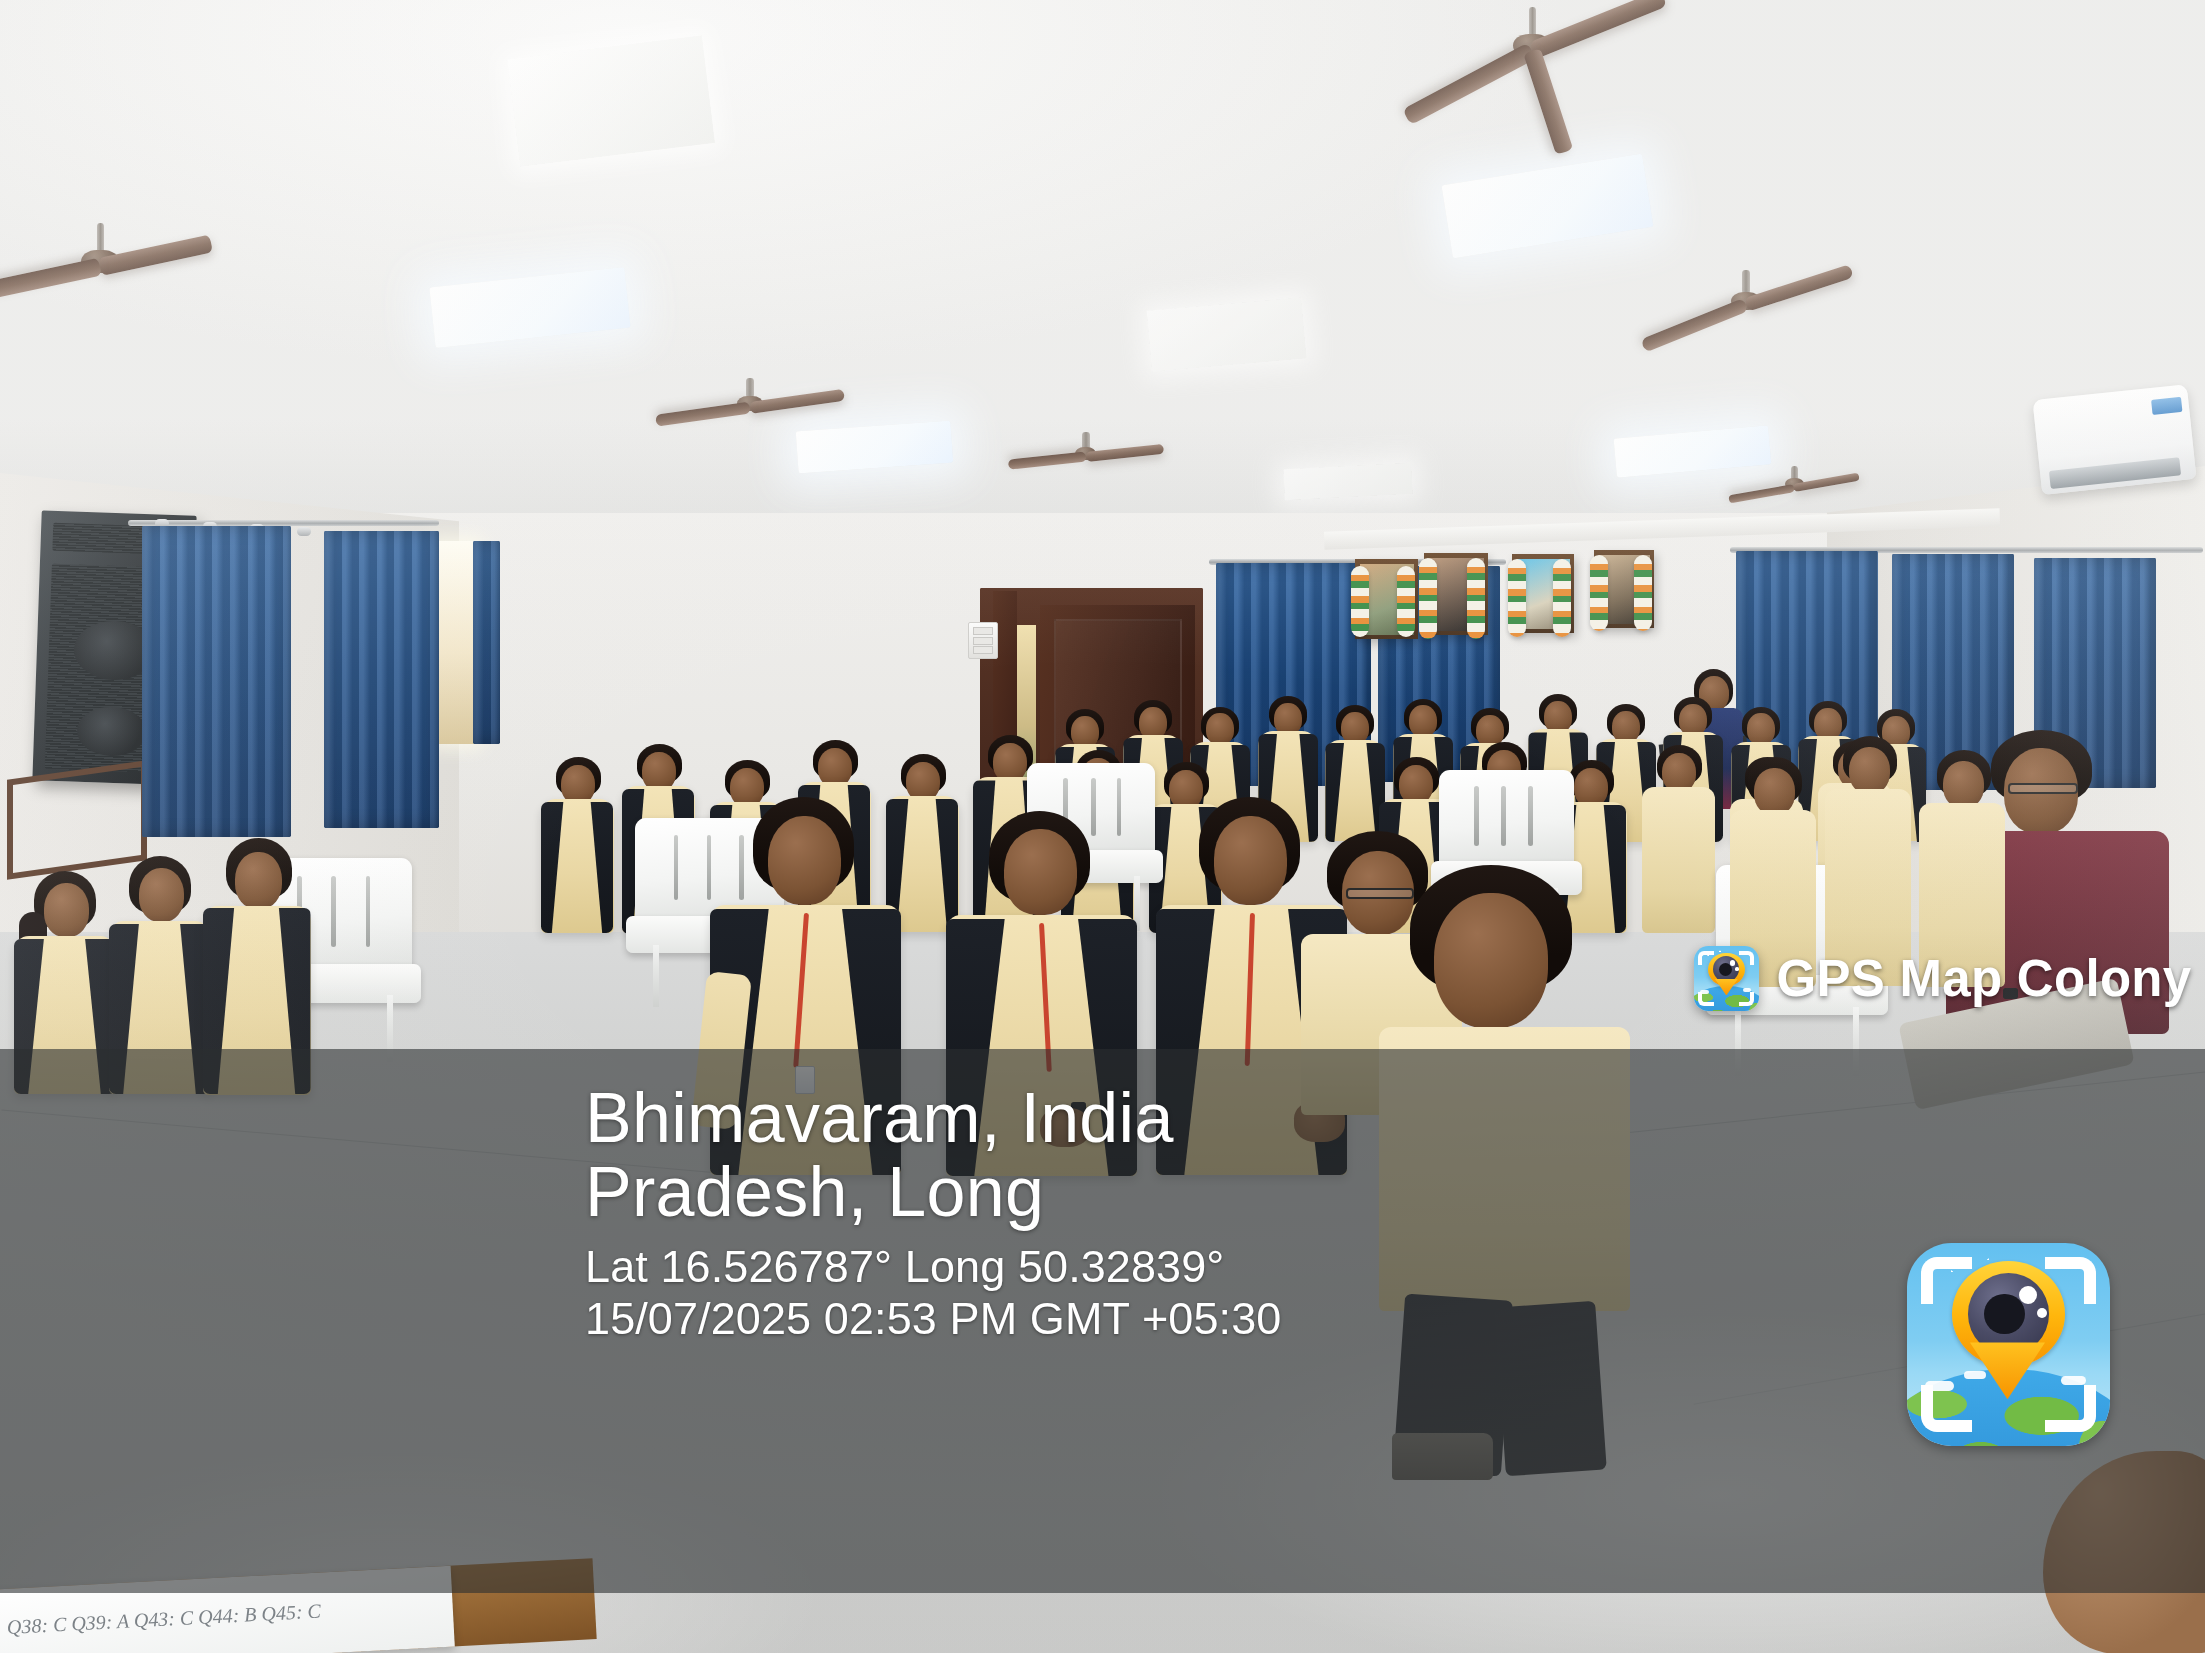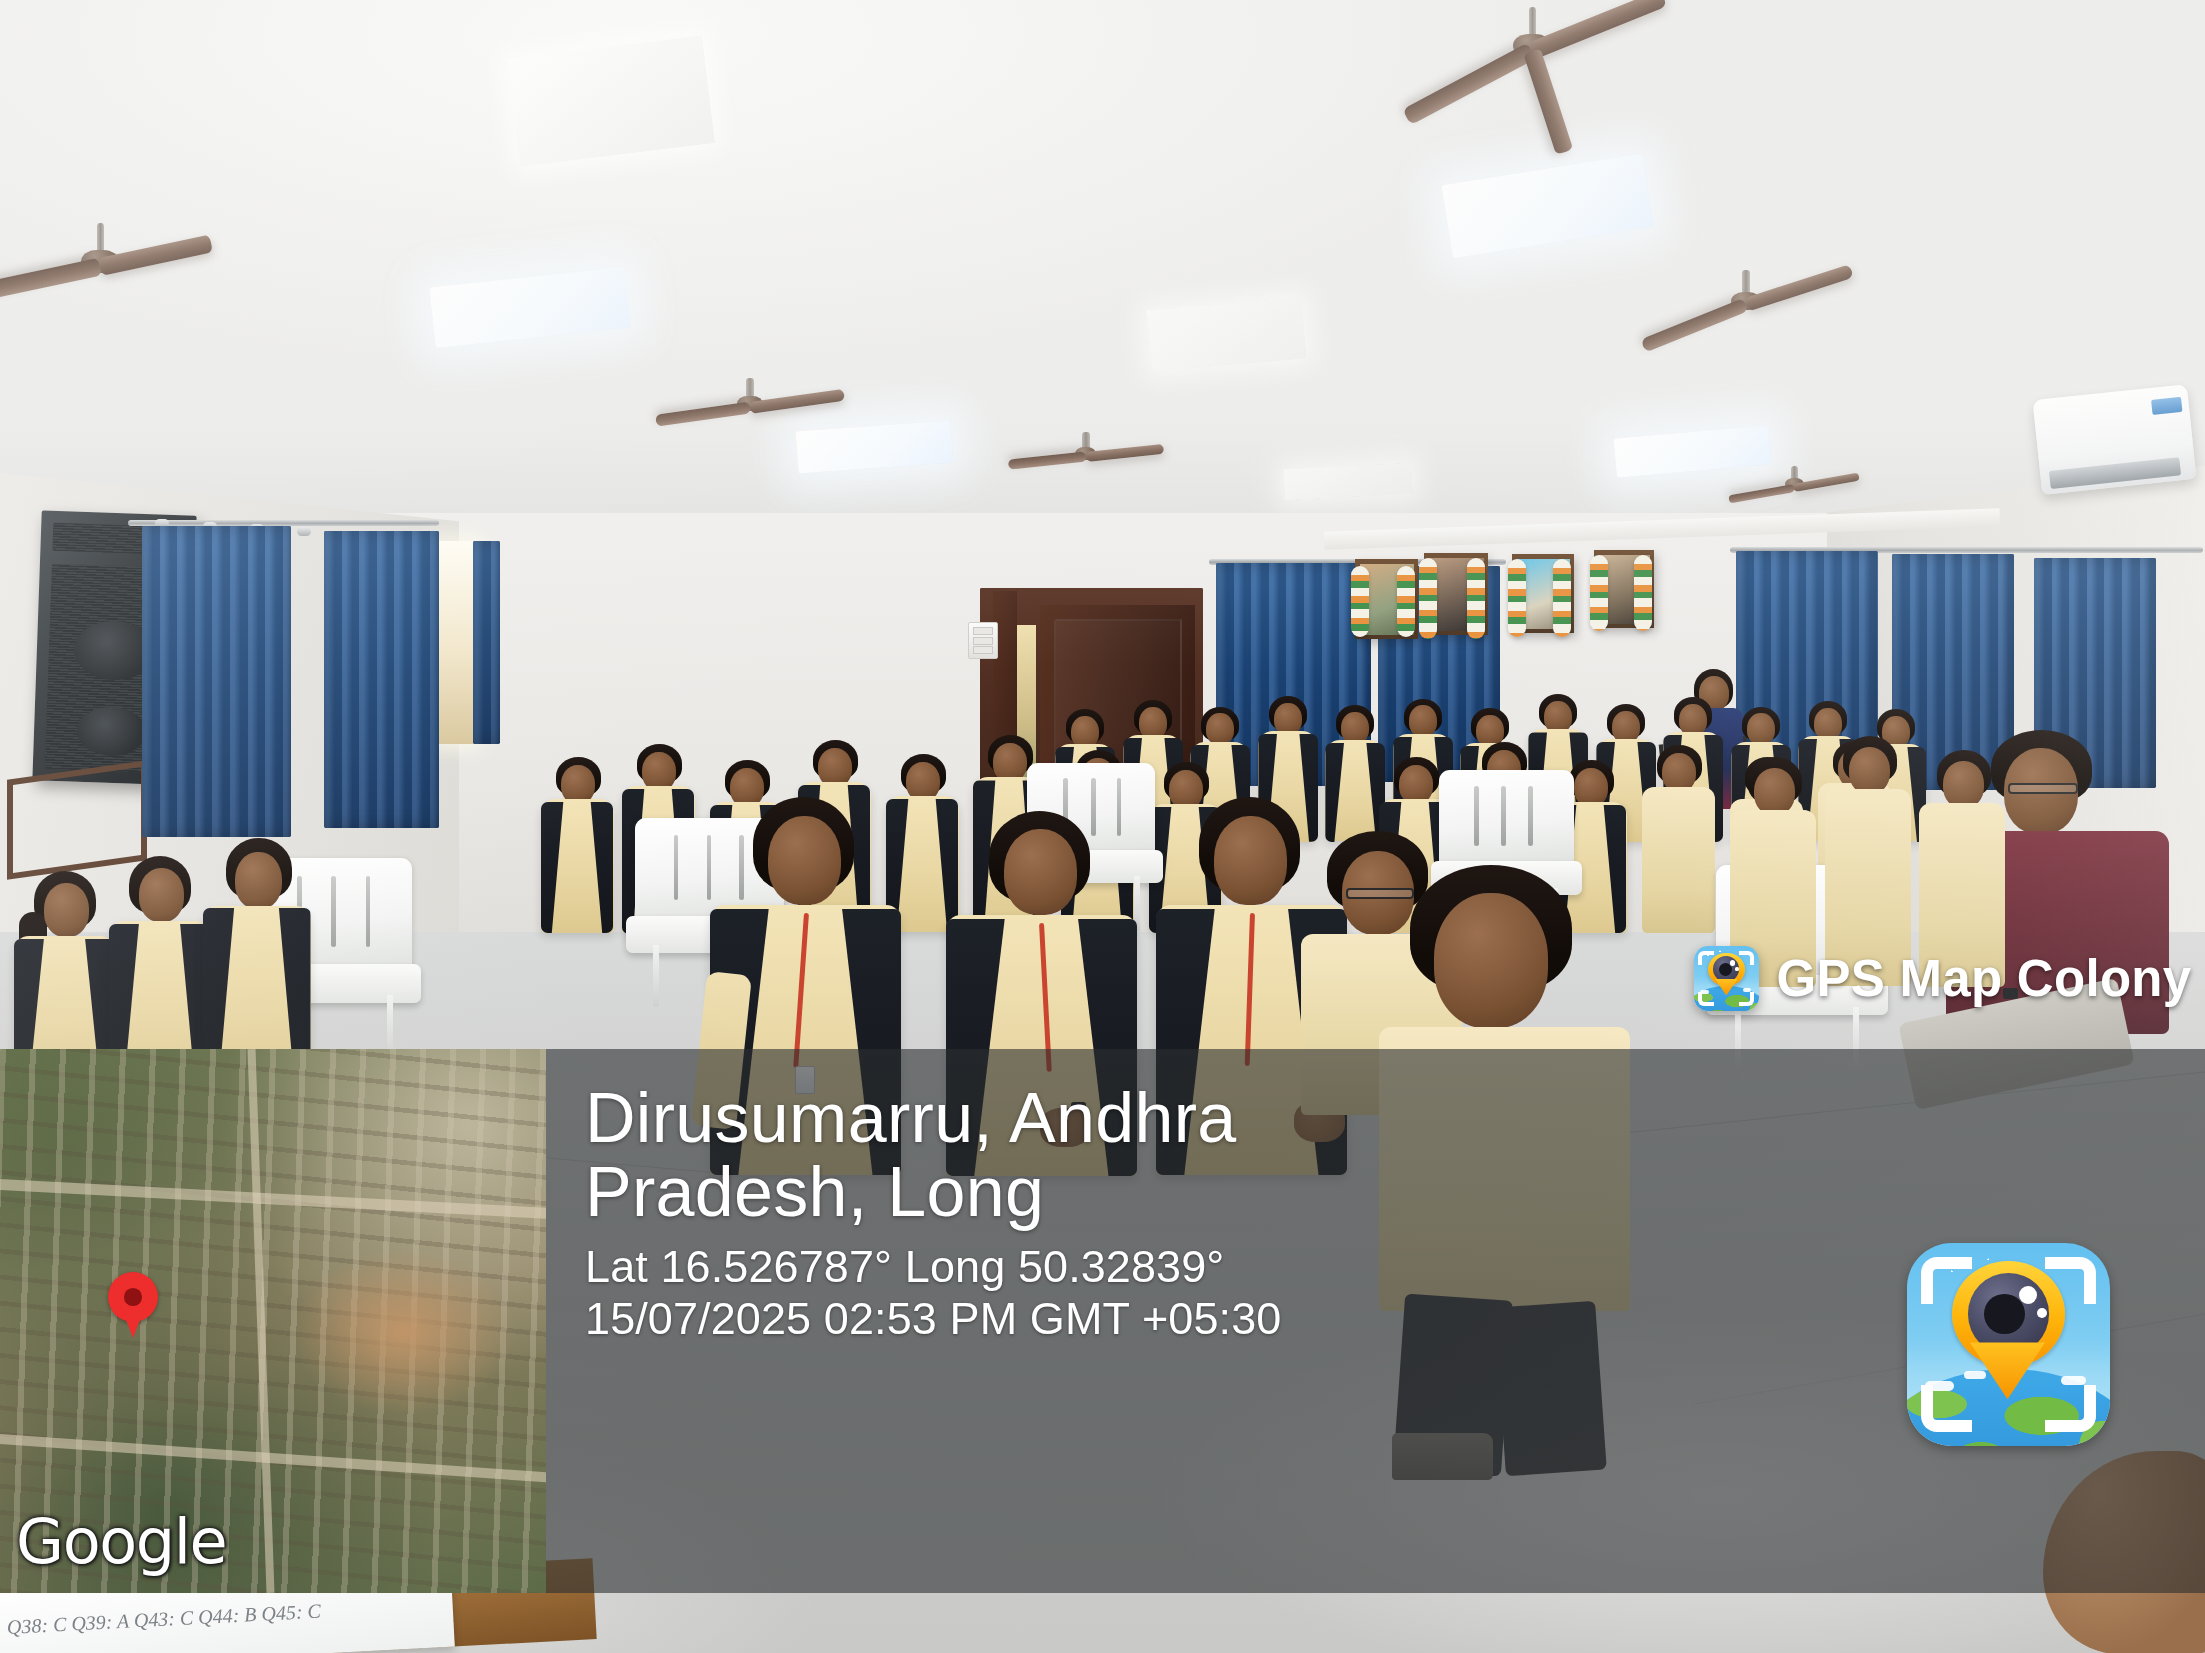--- a/index.html
+++ b/index.html
@@ -753,35 +753,23 @@
       <div class="br" style="left:7%;top:7%;width:18%;height:16%;border-width:4.7px 0 0 4.7px;border-radius:6px 0 0 0;"></div>
       <div class="br" style="right:7%;top:7%;width:18%;height:16%;border-width:4.7px 4.7px 0 0;border-radius:0 6px 0 0;"></div>
       <div class="br" style="left:7%;bottom:7%;width:18%;height:16%;border-width:0 0 4.7px 4.7px;border-radius:0 0 0 6px;"></div>
       <div class="br" style="right:7%;bottom:7%;width:18%;height:16%;border-width:0 4.7px 4.7px 0;border-radius:0 0 6px 0;"></div>
     </div>
     <div class="txt">GPS Map Colony</div>
   </div>
 
   <div class="gps-strip"></div>
 
-  <div class="map-thumb">
-    <div class="map-sat"></div>
-    <div class="map-road" style="left:-13.5px;top:145px;width:595px;height:10.8px;transform:rotate(3deg);"></div>
-    <div class="map-road" style="left:-13.5px;top:405px;width:595px;height:9.5px;transform:rotate(4deg);"></div>
-    <div class="map-road" style="left:257px;top:0;width:8px;height:544px;transform:rotate(-2deg);"></div>
-    <div class="map-pin">
-      <div class="bulb"></div>
-        <div class="tip"></div>
-        <div class="dot"></div>
-    </div>
-    <div class="gmark">Google</div>
-  </div>
 
   <div class="gps-text">
-    <div class="gps-city">Dirusumarru, Andhra</div>
+    <div class="gps-city">Bhimavaram, India</div>
     <div class="gps-city">Pradesh, Long</div>
     <div class="gps-lines">
       <div class="gps-line">Lat 16.526787° Long 50.32839°</div>
       <div class="gps-line">15/07/2025 02:53 PM GMT +05:30</div>
     </div>
   </div>
 
   <div class="appicon" style="position:absolute;left:1907px;top:1243px;width:203px;height:203px;">
     <div class="stars"></div>
     <div class="globe"></div>

